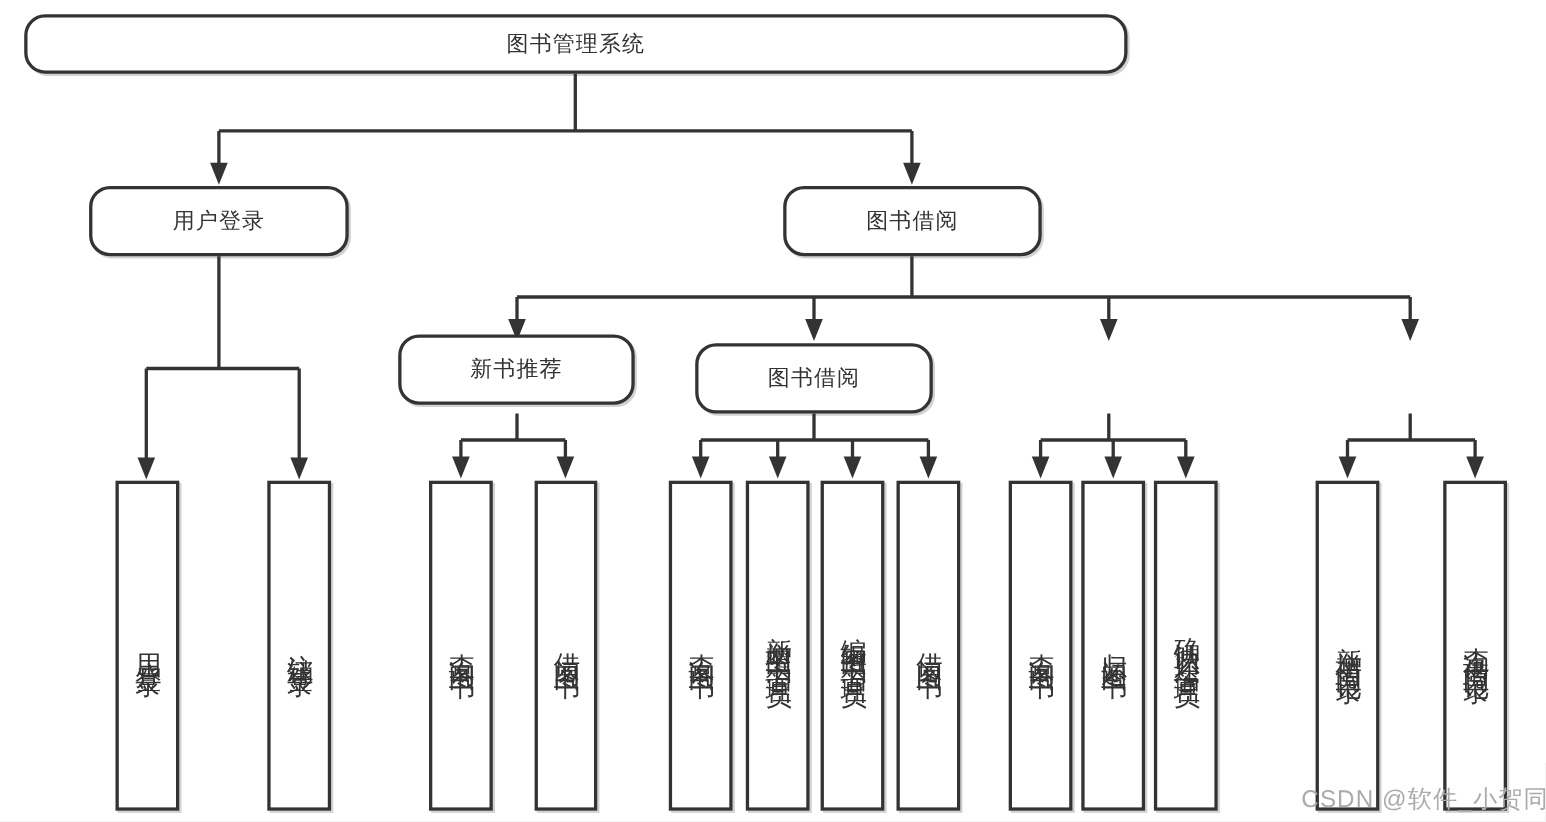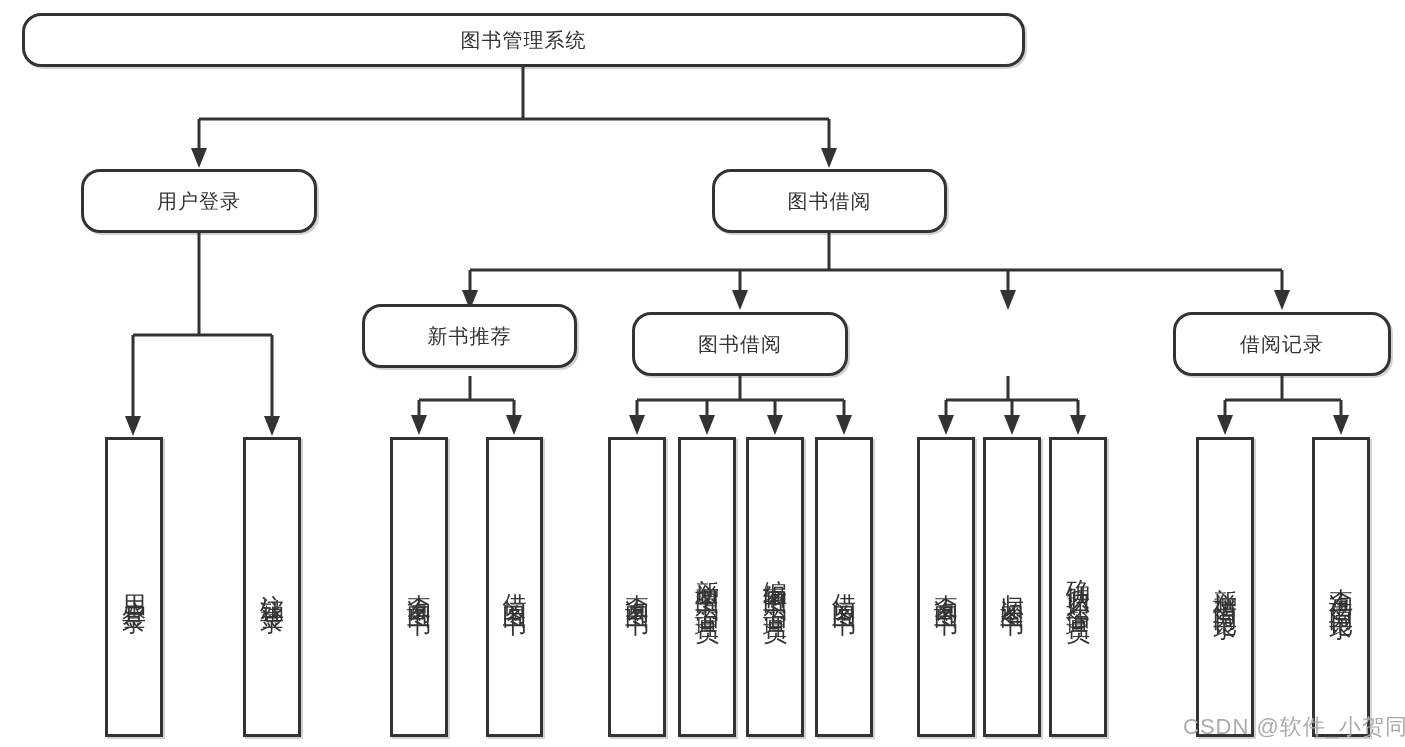--- a/index.html
+++ b/index.html
@@ -91,21 +91,20 @@
     <polygon class="arrow" points="1333,415 1349,415 1341,435"></polygon>
   </svg>
 
   <div class="node hnode" style="left:22px; top:13px; width:1003px; height:54px;">图书管理系统</div>
 
   <div class="node hnode" style="left:81px; top:169px; width:236px; height:64px;">用户登录</div>
   <div class="node hnode" style="left:712px; top:169px; width:235px; height:64px;">图书借阅</div>
 
   <div class="node hnode" style="left:362px; top:304px; width:215px; height:64px;">新书推荐</div>
   <div class="node hnode" style="left:632px; top:312px; width:216px; height:64px;">图书借阅</div>
-  <div class="node hnode" style="left:1173px; top:312px; width:218px; height:64px;">借阅记录</div>
 
   <div class="node vnode" style="left:105px; top:437px; width:58px; height:300px;">用户登录</div>
   <div class="node vnode" style="left:243px; top:437px; width:58px; height:300px;">注销登录</div>
 
   <div class="node vnode" style="left:390px; top:437px; width:58px; height:300px;">查询图书</div>
   <div class="node vnode" style="left:486px; top:437px; width:57px; height:300px;">借阅图书</div>
 
   <div class="node vnode" style="left:608px; top:437px; width:58px; height:300px;">查询图书</div>
   <div class="node vnode" style="left:678px; top:437px; width:58px; height:300px;">新增图书（管理员）</div>
   <div class="node vnode" style="left:746px; top:437px; width:58px; height:300px;">编辑图书（管理员）</div>

